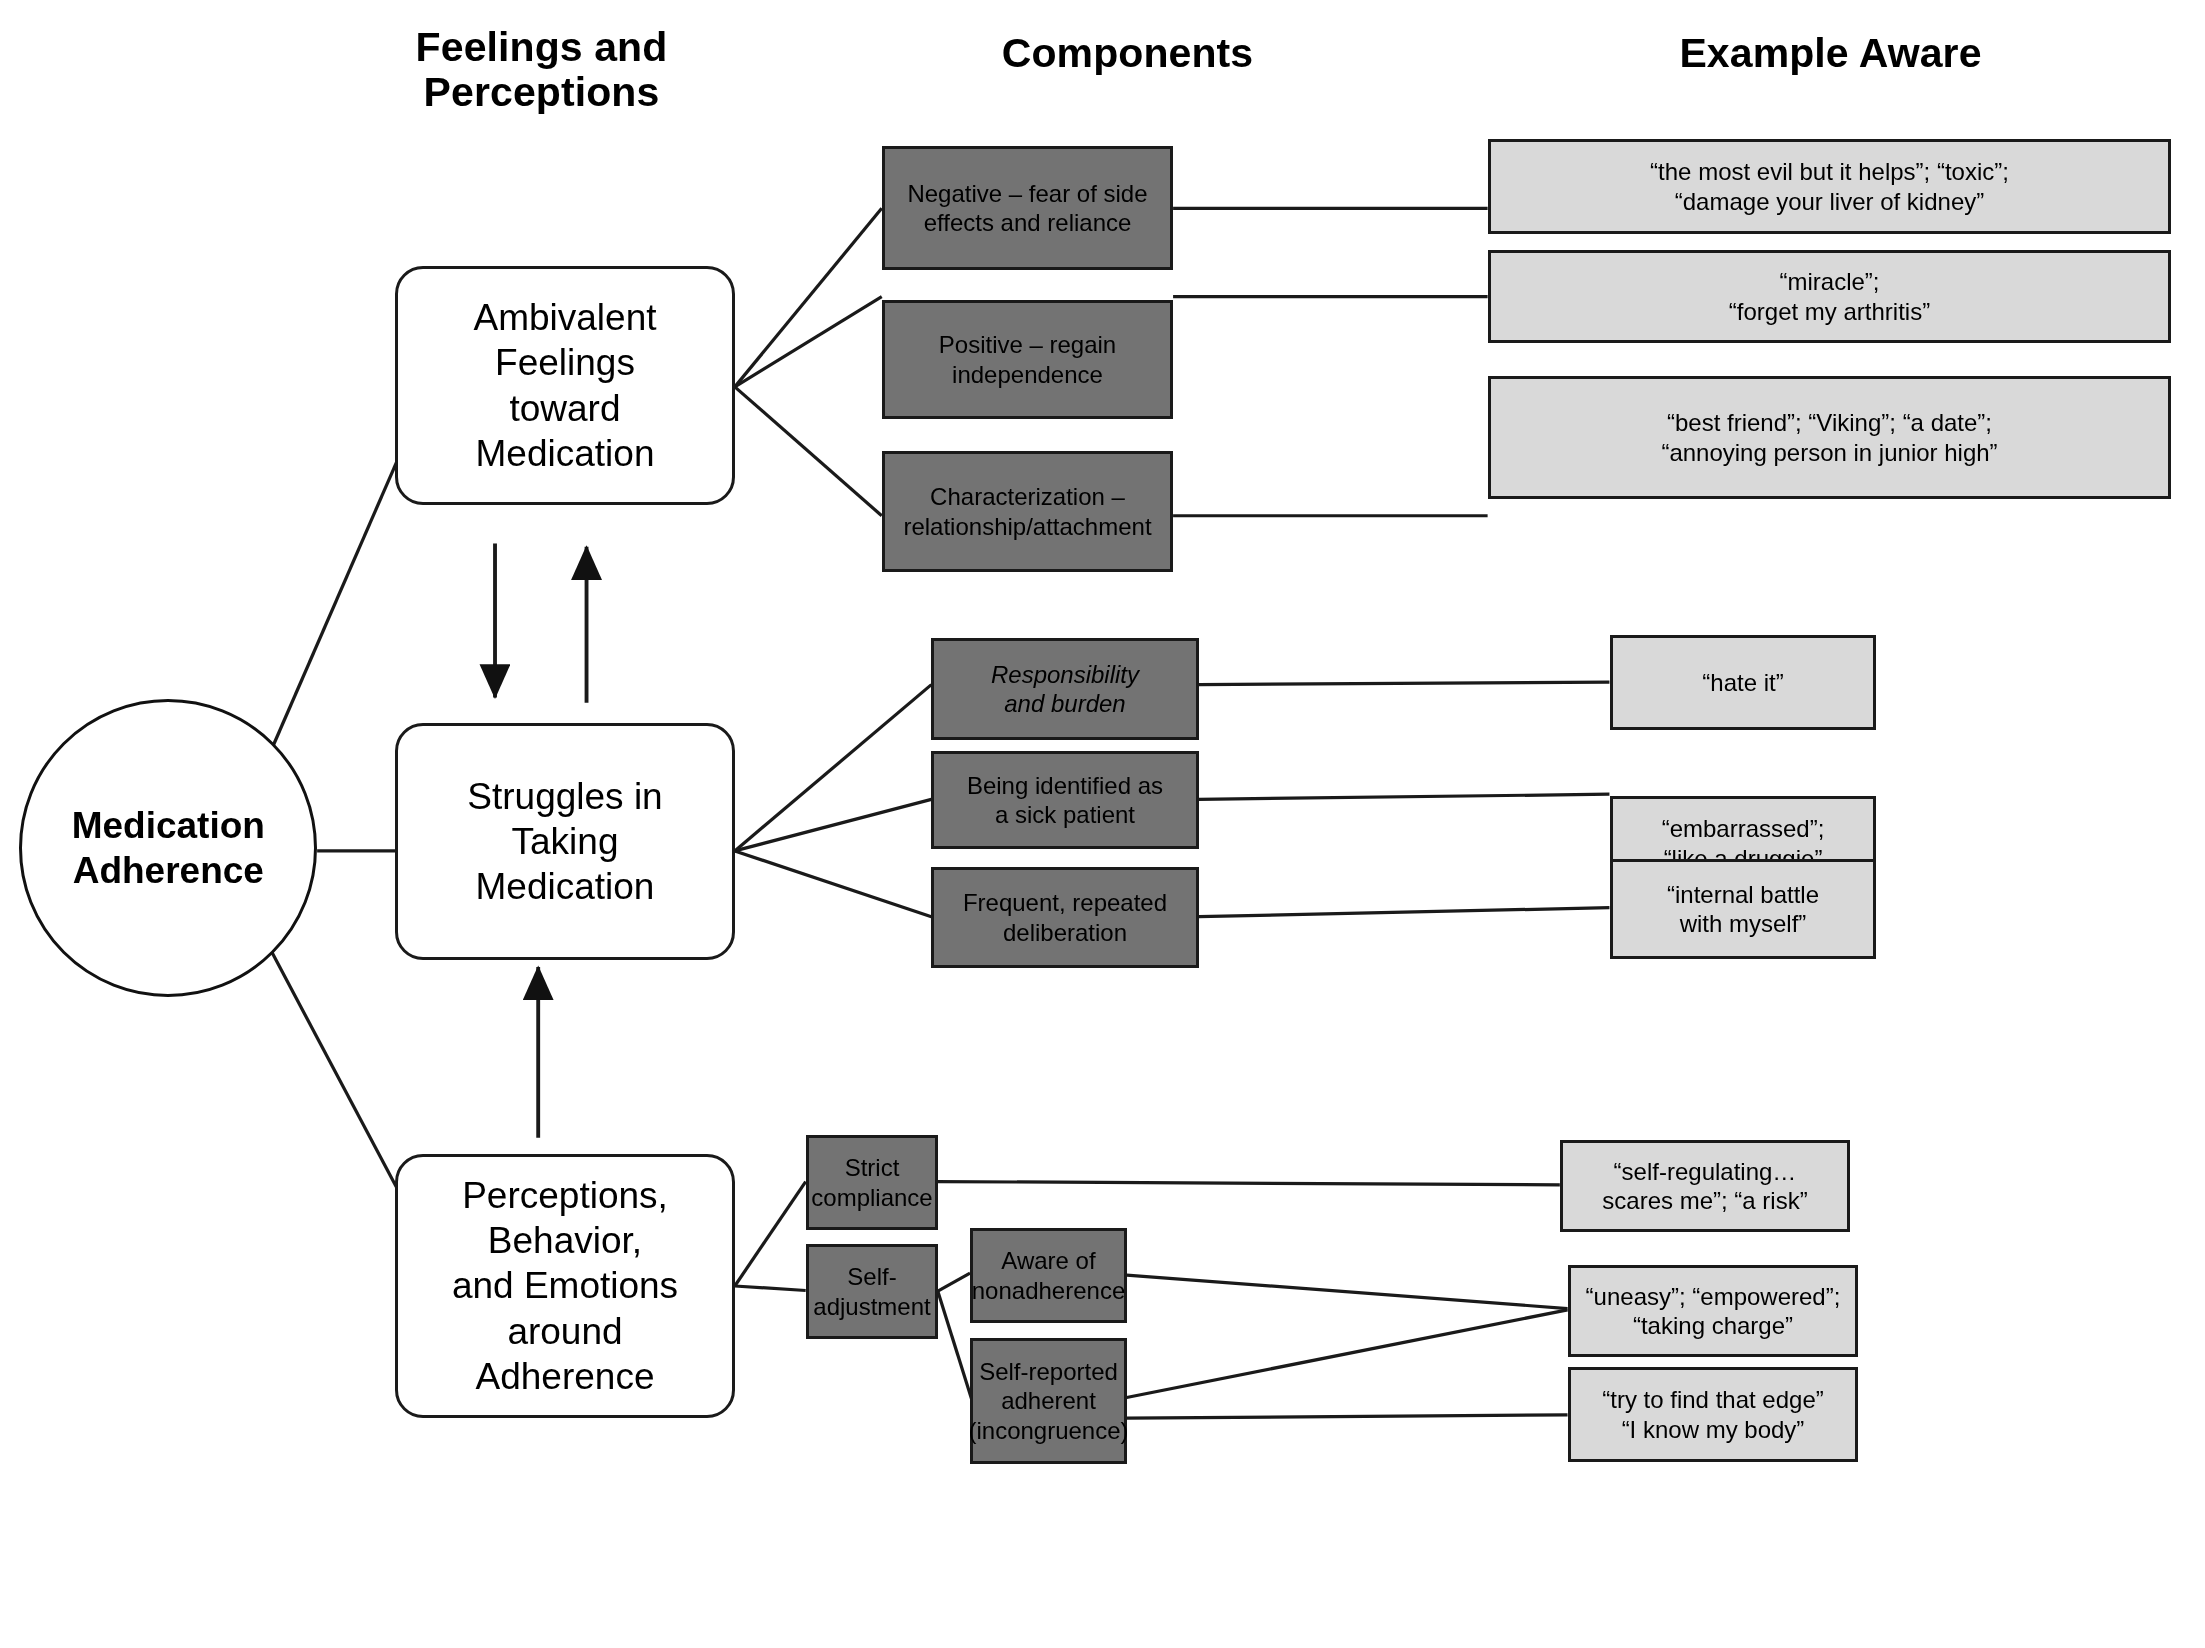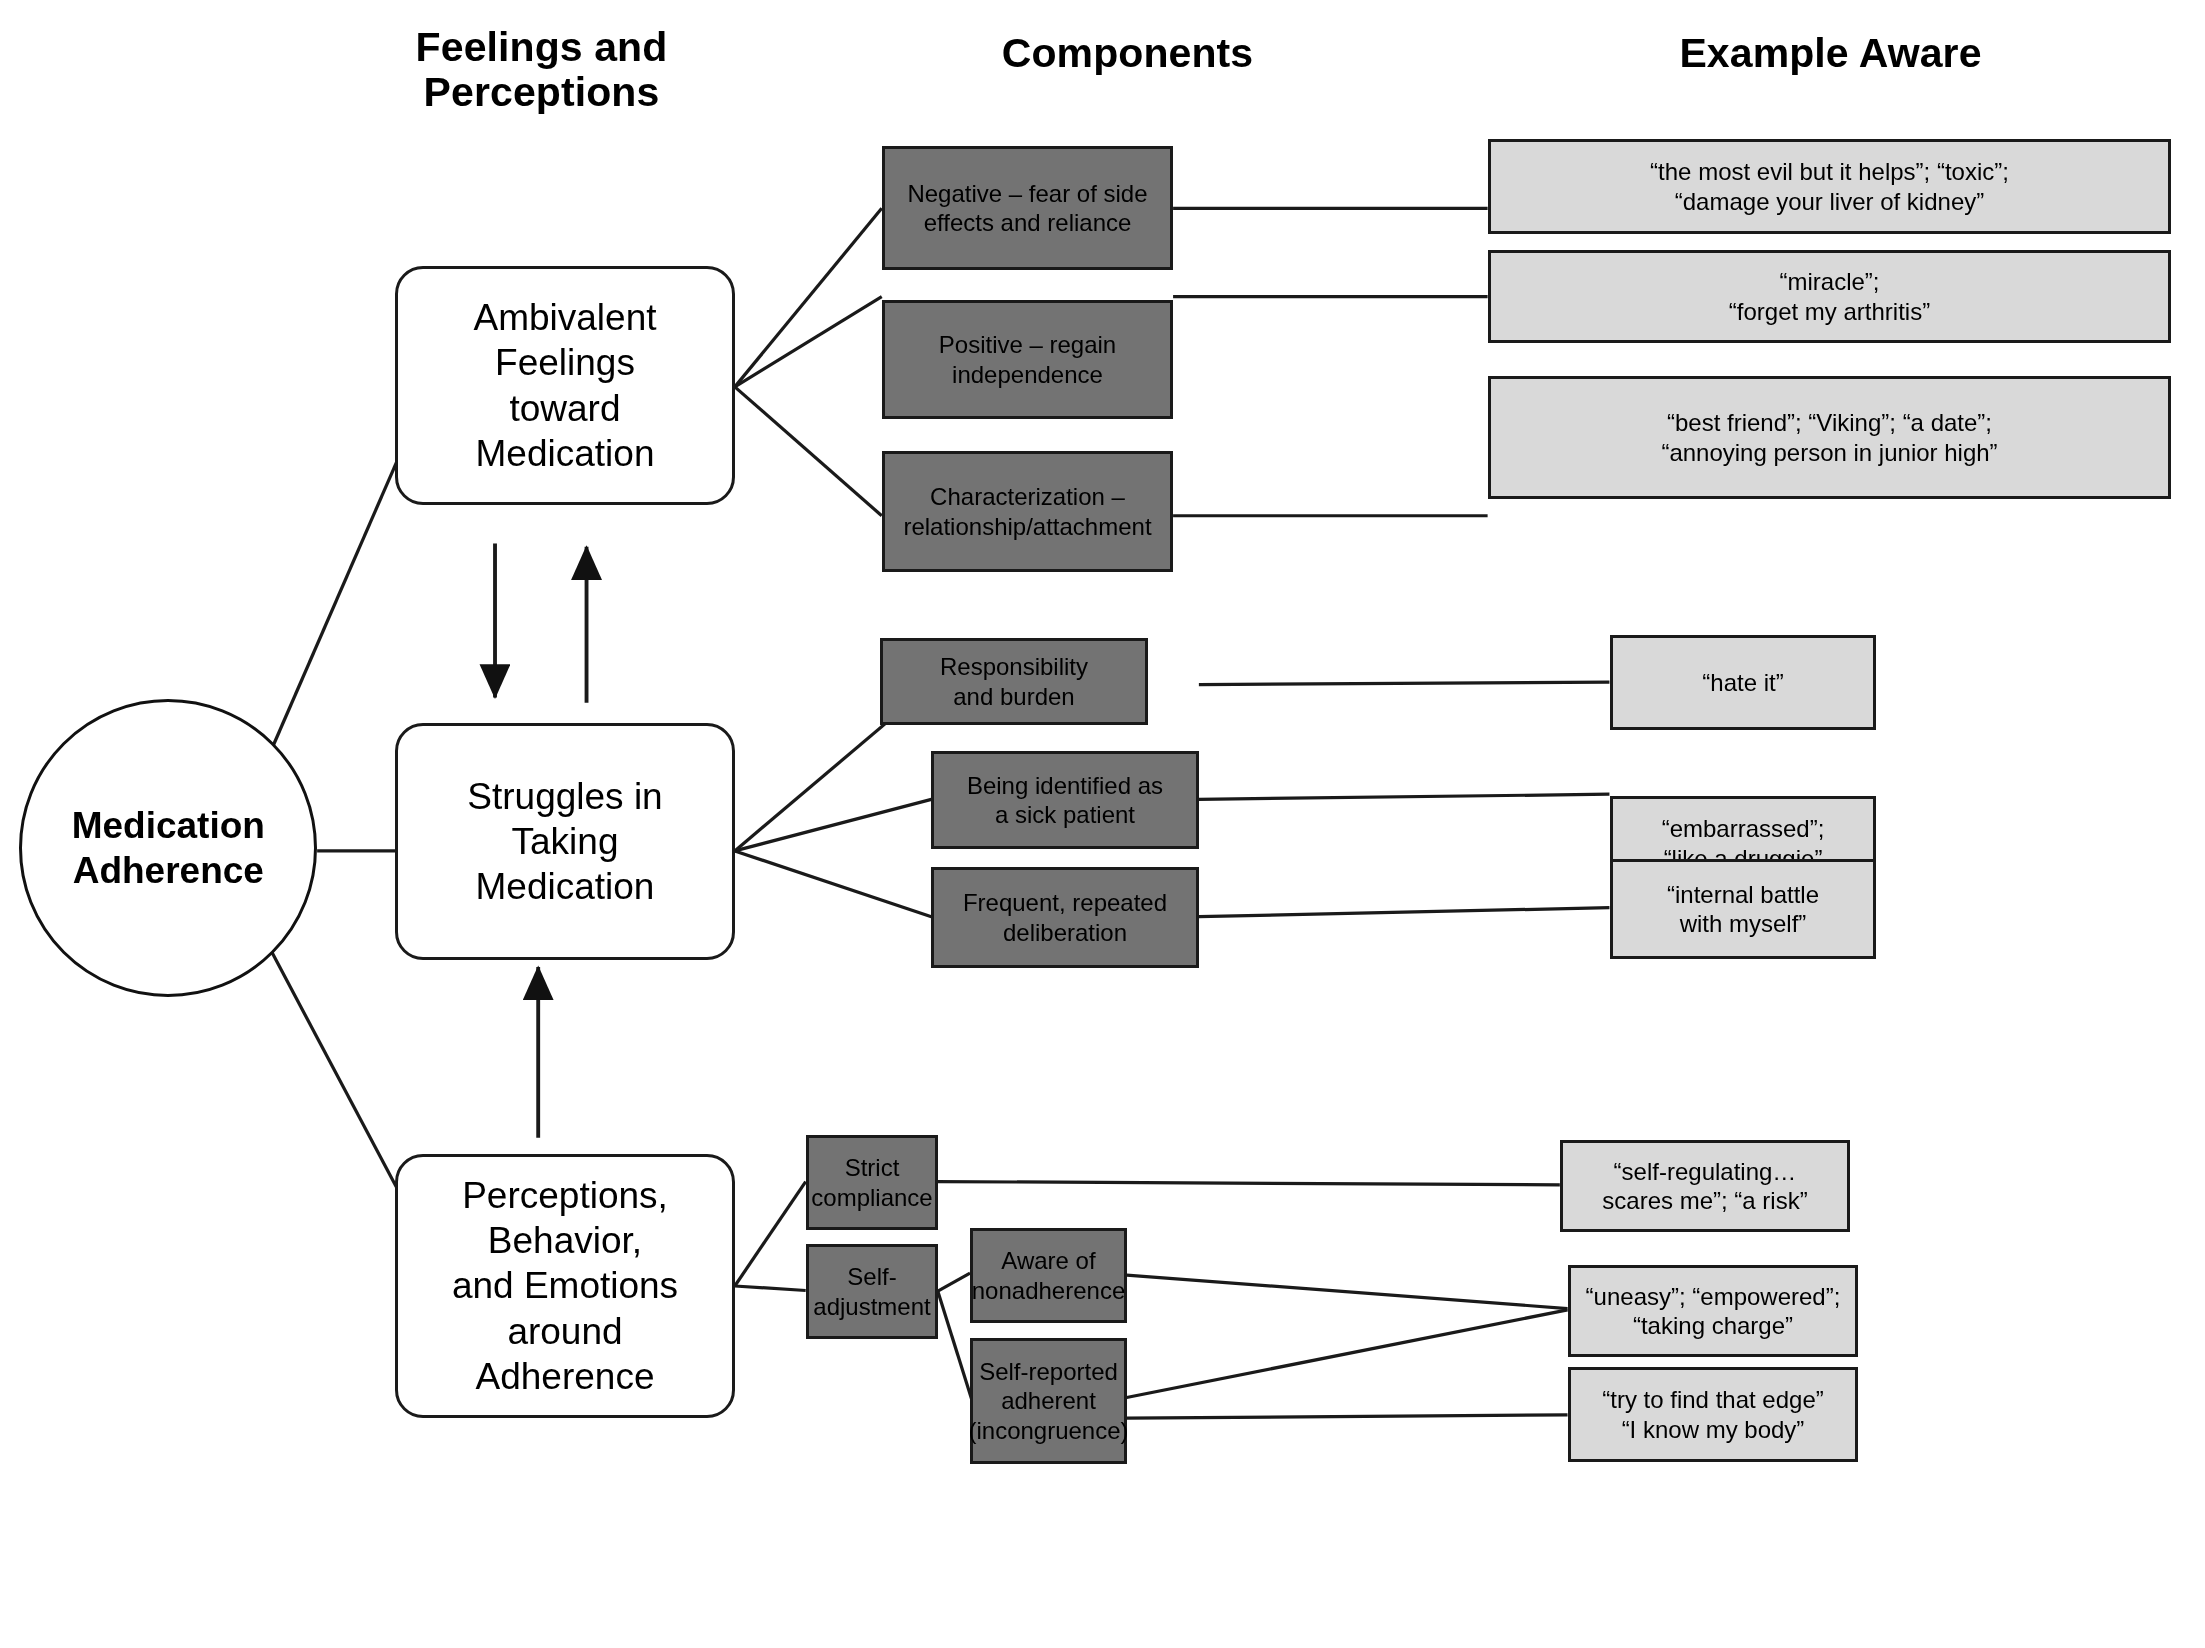--- a/index.html
+++ b/index.html
@@ -112,21 +112,21 @@
 around
 Adherence</div>
 
   <div class="cbox ln" style="left:882px;top:146px;width:291px;height:124px;">Negative – fear of side
 effects and reliance</div>
   <div class="cbox ln" style="left:882px;top:300px;width:291px;height:119px;">Positive – regain
 independence</div>
   <div class="cbox ln" style="left:882px;top:451px;width:291px;height:121px;">Characterization –
 relationship/attachment</div>
 
-  <div class="cbox ln" style="left:880px;top:638px;width:268px;height:87px;">Responsibility
+  <div class="cbox ln" style="left:931px;top:638px;width:268px;height:102px;font-style:italic;">Responsibility
 and burden</div>
   <div class="cbox ln" style="left:931px;top:751px;width:268px;height:98px;">Being identified as
 a sick patient</div>
   <div class="cbox ln" style="left:931px;top:867px;width:268px;height:101px;">Frequent, repeated
 deliberation</div>
 
   <div class="cbox ln" style="left:806px;top:1135px;width:132px;height:95px;">Strict
 compliance</div>
   <div class="cbox ln" style="left:806px;top:1244px;width:132px;height:95px;">Self-
 adjustment</div>

